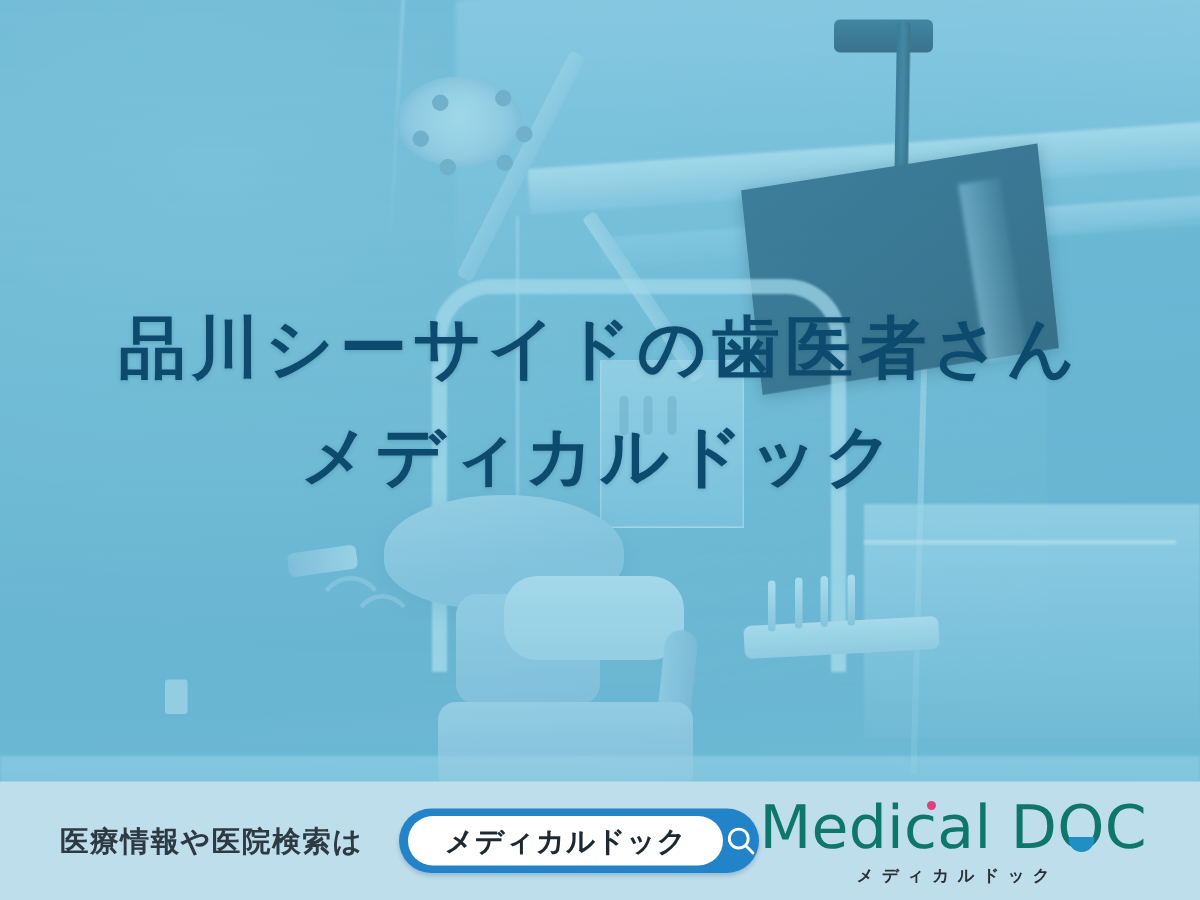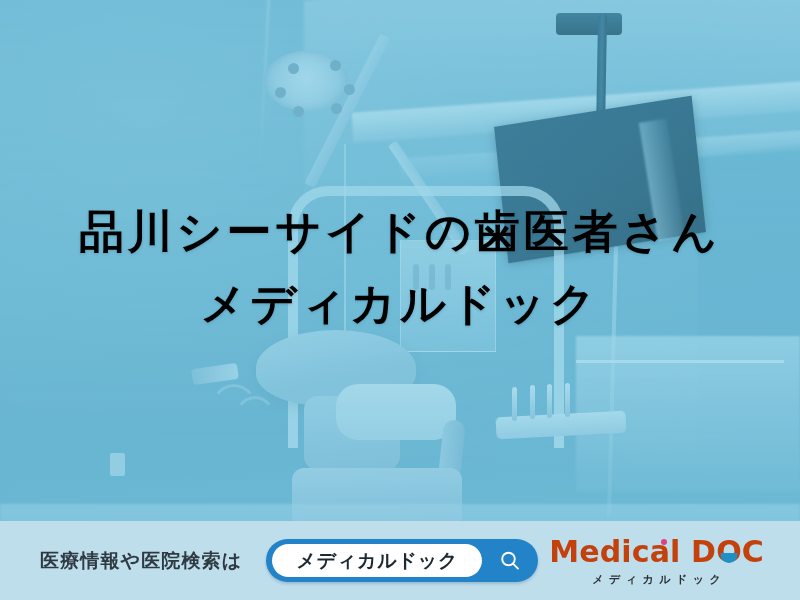--- a/index.html
+++ b/index.html
@@ -301,21 +301,21 @@
     position:absolute;
     left:0; top:0; right:0; bottom:0;
     background:rgba(135,205,228,.26);
   }
 
   
   .headline{
     position:absolute;
     left:0; right:0; top:196px;
     text-align:center;
-    color:#000000;
+    color:#0c4a6e;
     font-weight:700;
     font-size:45px;
     line-height:72px;
     letter-spacing:.085em;
     text-shadow:0 1px 3px rgba(40,95,120,.28);
     z-index:5;
   }
   .headline .ln{ display:block; white-space:nowrap; }
 
   
@@ -378,23 +378,23 @@
   .logo{
     margin-left:auto;
     margin-right:36px;
     text-align:center;
     line-height:1;
   }
   .logo-main{
     position:relative;
     display:inline-block;
     font-family:"DejaVu Sans","Liberation Sans",sans-serif;
-    font-size:30px;
-    font-weight:700;
-    color:#c2410c;
+    font-size:40px;
+    font-weight:400;
+    color:#0f766e;
     letter-spacing:.005em;
     white-space:nowrap;
   }
   .logo-o{
     position:relative;
     display:inline-block;
   }
   .logo-o-fill{
     position:absolute;
     left:50%;

